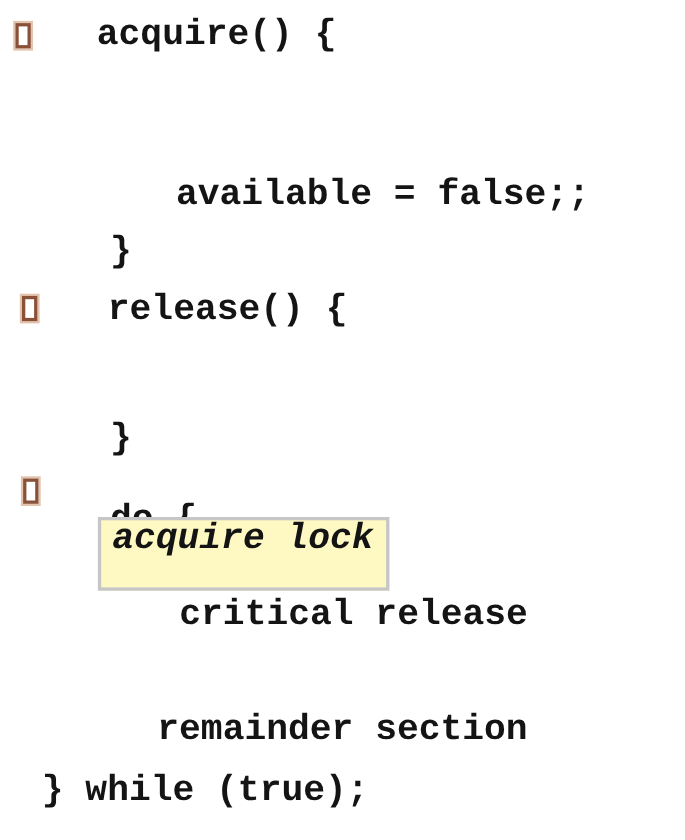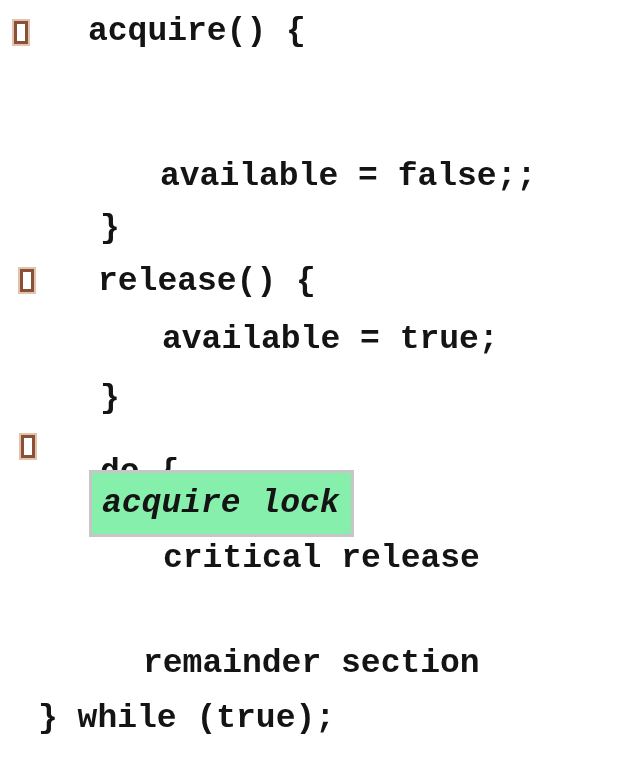--- a/index.html
+++ b/index.html
@@ -28,23 +28,23 @@
     width: 8px;
     height: 17px;
     background: #ffffff;
     border: 3px solid var(--bullet, #8a5139);
     box-shadow: 0 0 0 2px var(--halo, #e3c3ab);
   }
   .codebox {
     position: absolute;
     box-sizing: border-box;
     border: 3px solid var(--boxborder, #c6c6c6);
-    background: #86efac;
+    background: #fef9c3;
     display: flex;
-    align-items: center;
+    align-items: flex-start;
     padding-left: 10px;
   }
   .codebox .box-label {
     font-style: italic;
     font-size: 33px;
     line-height: 33px;
     white-space: pre;
   }
 </style>
 </head>
@@ -57,21 +57,20 @@
 
 
 
   <div class="code-line" style="left:160px; top:160px">available = false;;</div>
 
   <div class="code-line" style="left:100px; top:212px">}</div>
 
   <span class="bullet" style="left:20px; top:269px"></span>
   <div class="code-line" style="left:98px; top:265px">release() {</div>
 
-  <div class="code-line" style="left:162px; top:323px">available = true;</div>
 
   <div class="code-line" style="left:100px; top:382px">}</div>
 
   <span class="bullet" style="left:21px; top:435px"></span>
   <div class="code-line" style="left:100px; top:456px">do {</div>
 
   <div class="codebox" style="left:89px; top:470px; width:265px; height:67px">
     <span class="box-label">acquire lock</span>
   </div>
 

